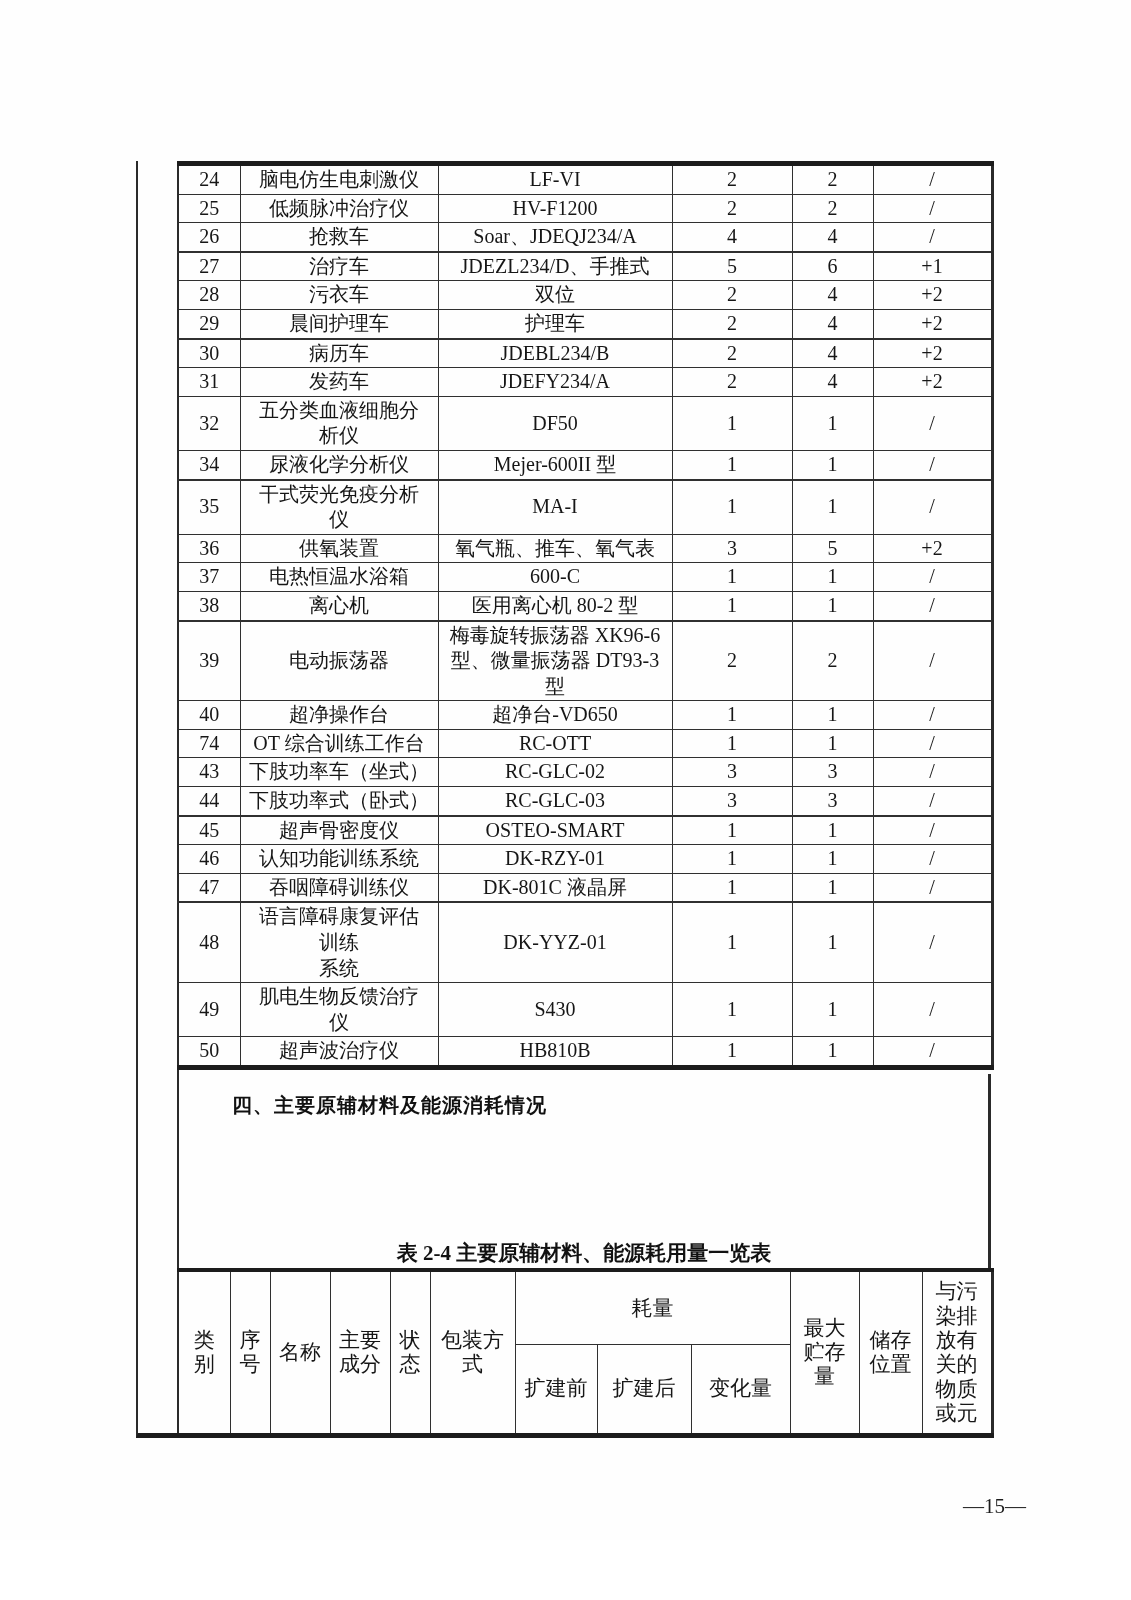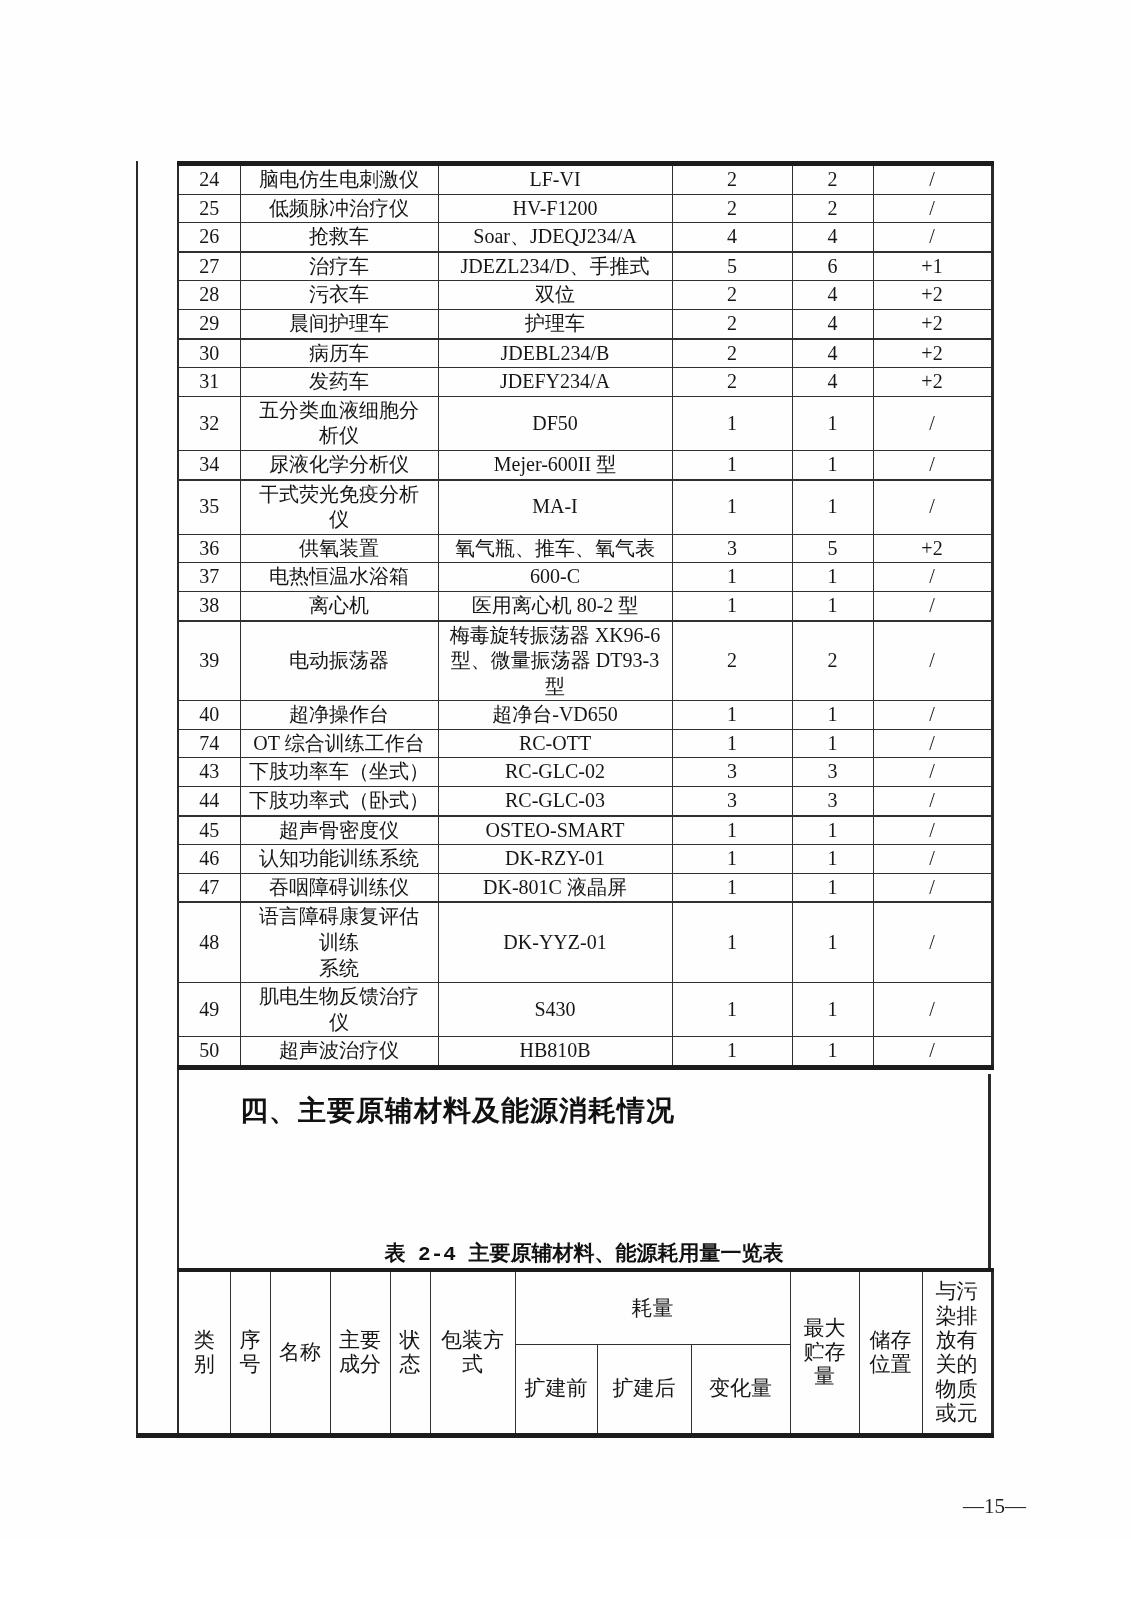--- a/index.html
+++ b/index.html
@@ -29,27 +29,27 @@
     border-left:2px solid #2a2a2a; border-right:3px solid #2a2a2a;
   }
   #equipment-table td {
     border:1px solid #303030; text-align:center; vertical-align:middle;
     font-size:20px; line-height:1.28; height:27px; padding:1px 3px;
     white-space:pre-line; overflow:hidden;
   }
   #equipment-table tr.thick td { border-bottom-width:2px; }
 
   .section-heading {
-    position:absolute; left:240px; top:1092px;
+    position:absolute; left:232px; top:1092px;
     font-family:Liberation Serif, serif;
-    font-weight:bold; font-size:28px; letter-spacing:1px; color:#111;
+    font-weight:bold; font-size:20px; letter-spacing:1px; color:#111;
   }
   .table-caption {
     position:absolute; left:177px; top:1239px; width:814px; text-align:center;
-    font-family:Liberation Mono, monospace;
+    font-family:Liberation Serif, serif;
     font-weight:bold; font-size:21px; color:#111;
   }
 
   #materials-table {
     position:absolute; left:177px; top:1268px; width:814px;
     border-left:2px solid #2a2a2a; border-right:3px solid #2a2a2a;
     border-top:4px solid #1c1c1c; border-bottom:5px solid #1c1c1c;
   }
   #materials-table th {
     border:1px solid #303030; font-weight:normal; font-size:21px; line-height:1.16;

